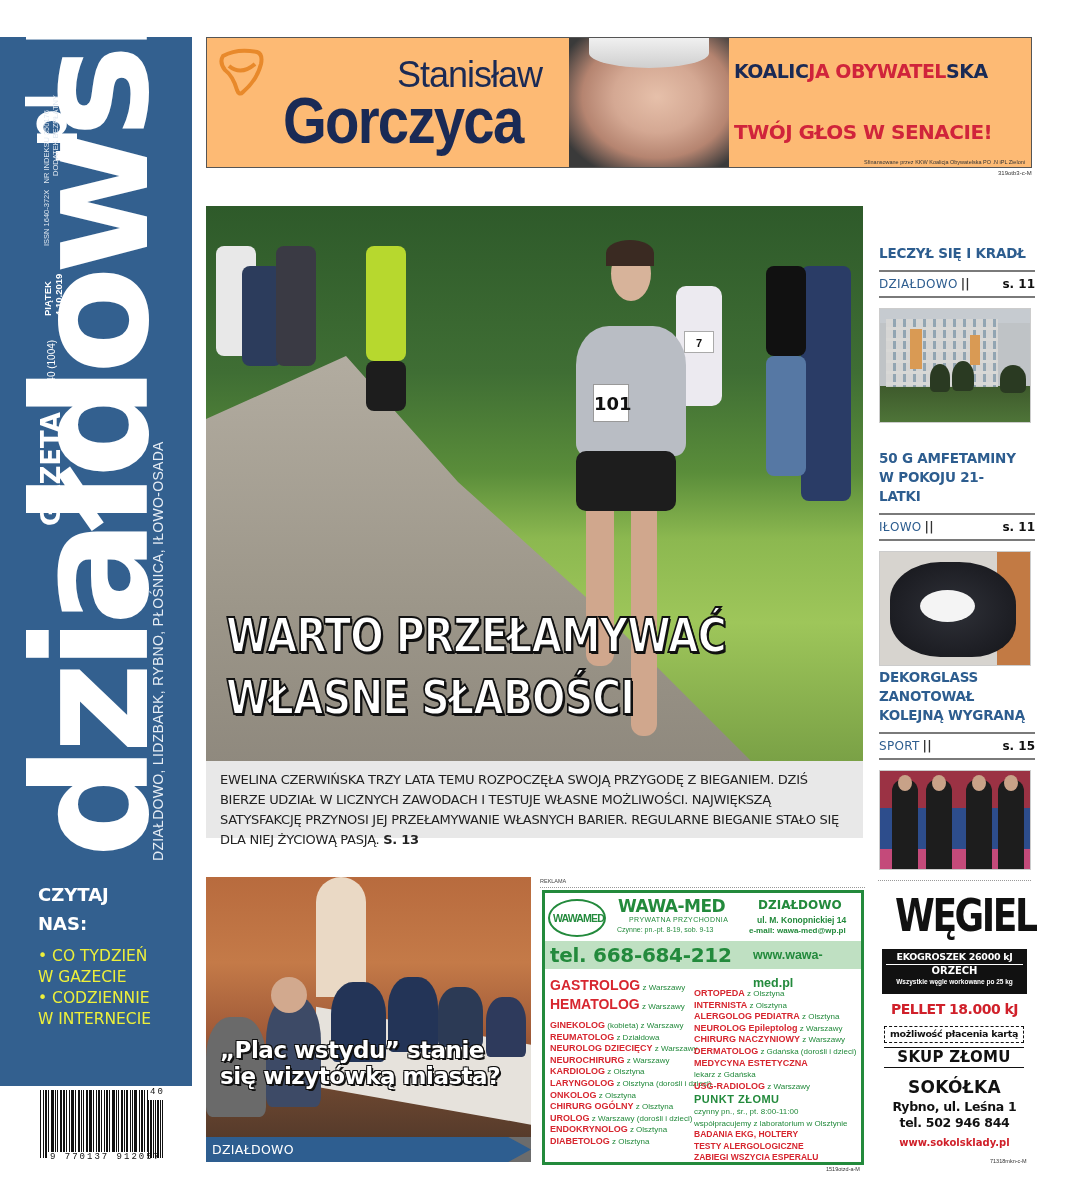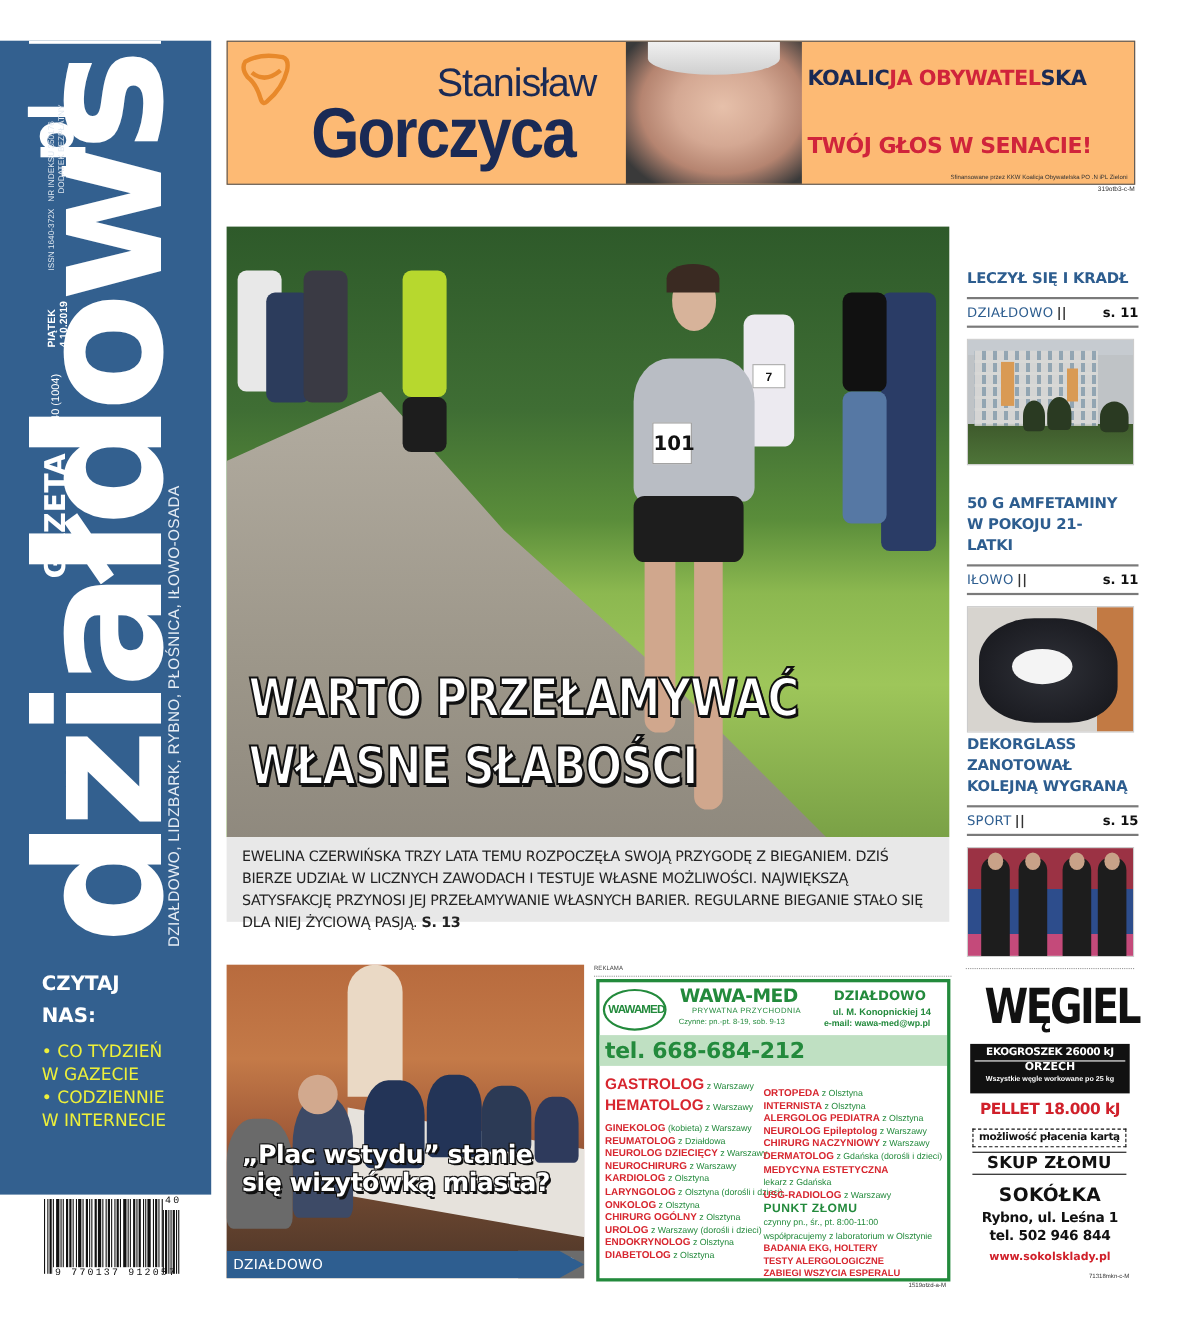--- a/index.html
+++ b/index.html
@@ -355,20 +355,21 @@
 <div class="wm-ad">
   <div class="wm-logo">WAWAMED</div>
   <div class="wm-name">WAWA-MED</div>
   <div class="wm-sub">PRYWATNA PRZYCHODNIA</div>
   <div class="wm-hours">Czynne: pn.-pt. 8-19, sob. 9-13</div>
   <div class="wm-city">DZIAŁDOWO</div>
   <div class="wm-street">ul. M. Konopnickiej 14</div>
   <div class="wm-email">e-mail: wawa-med@wp.pl</div>
   <div class="wm-phone-bar"></div>
   <div class="wm-phone">tel. 668-684-212</div>
+  <div class="wm-www">www.wawa-med.pl</div>
 
   <div class="wm-col left" id="wm-left">
       <div class="wm-item big"><span class="sp">GASTROLOG</span><span> z Warszawy</span></div>
       <div class="wm-item big"><span class="sp">HEMATOLOG</span><span> z Warszawy</span></div>
       <div class="wm-gap"></div>
       <div class="wm-item"><span class="sp">GINEKOLOG</span><span> (kobieta) z Warszawy</span></div>
       <div class="wm-item"><span class="sp">REUMATOLOG</span><span> z Działdowa</span></div>
       <div class="wm-item"><span class="sp">NEUROLOG DZIECIĘCY</span><span> z Warszawy</span></div>
       <div class="wm-item"><span class="sp">NEUROCHIRURG</span><span> z Warszawy</span></div>
       <div class="wm-item"><span class="sp">KARDIOLOG</span><span> z Olsztyna</span></div>

